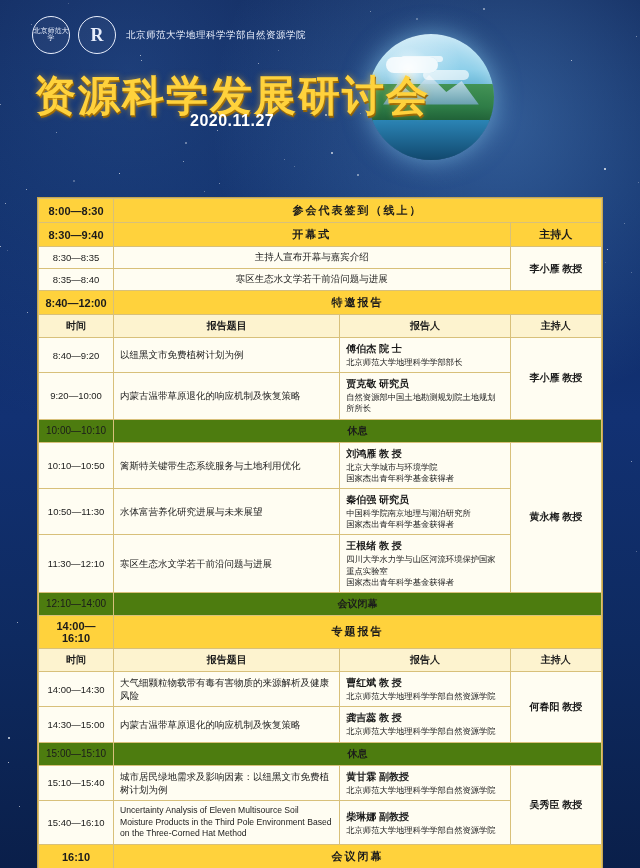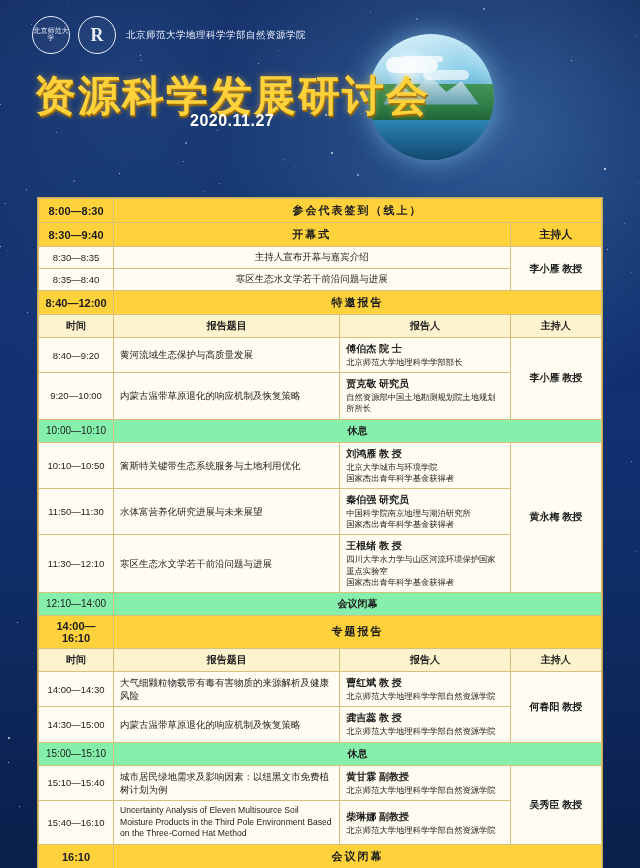--- a/index.html
+++ b/index.html
@@ -132,21 +132,21 @@
   }
   .row-section td.time-cell { text-align:center; }
   .row-head td {
     background:#fdf3cf;
     text-align:center;
     font-weight:bold;
     font-size:10px;
     padding:4px;
   }
   .row-break td {
-    background:#86efac;
+    background:#4d7c0f;
     text-align:center;
     font-weight:bold;
     font-size:10px;
   }
   .row-break td.time-cell { font-weight:normal; }
   .row-plain td { background:#fffdf2; }
 
   .talk-title { font-size:9.5px; line-height:1.4; }
   .talk-title.en { font-size:8.6px; line-height:1.35; }
   .sp-name { font-size:10px; font-weight:bold; display:block; margin-bottom:1px; }
@@ -371,21 +371,21 @@
       </tr>
       <tr class="row-head">
         <td class="c-time">时间</td>
         <td class="c-title">报告题目</td>
         <td class="c-speaker">报告人</td>
         <td class="c-chair">主持人</td>
       </tr>
       <tr class="row-plain">
         <td class="c-time">8:40—9:20</td>
         <td class="c-title">
-          <div class="talk-title">黄河流域生态保护与高质量发展</div>
+          <div class="talk-title">以纽黑文市免费植树计划为例</div>
         </td>
         <td class="c-speaker">
           <span class="sp-name">傅伯杰 院 士</span>
           <span class="sp-aff">北京师范大学地理科学学部部长</span>
         </td>
         <td class="c-chair chair" rowspan="2">李小雁 教授</td>
       </tr>
       <tr class="row-plain">
         <td class="c-time">9:20—10:00</td>
         <td class="c-title">
@@ -406,21 +406,21 @@
           <div class="talk-title">篱斯特关键带生态系统服务与土地利用优化</div>
         </td>
         <td class="c-speaker">
           <span class="sp-name">刘鸿雁 教 授</span>
           <span class="sp-aff">北京大学城市与环境学院</span>
           <span class="sp-aff">国家杰出青年科学基金获得者</span>
         </td>
         <td class="c-chair chair" rowspan="3">黄永梅 教授</td>
       </tr>
       <tr class="row-plain">
-        <td class="c-time">11:50—11:30</td>
+        <td class="c-time">10:50—11:30</td>
         <td class="c-title">
           <div class="talk-title">水体富营养化研究进展与未来展望</div>
         </td>
         <td class="c-speaker">
           <span class="sp-name">秦伯强 研究员</span>
           <span class="sp-aff">中国科学院南京地理与湖泊研究所</span>
           <span class="sp-aff">国家杰出青年科学基金获得者</span>
         </td>
       </tr>
       <tr class="row-plain">

